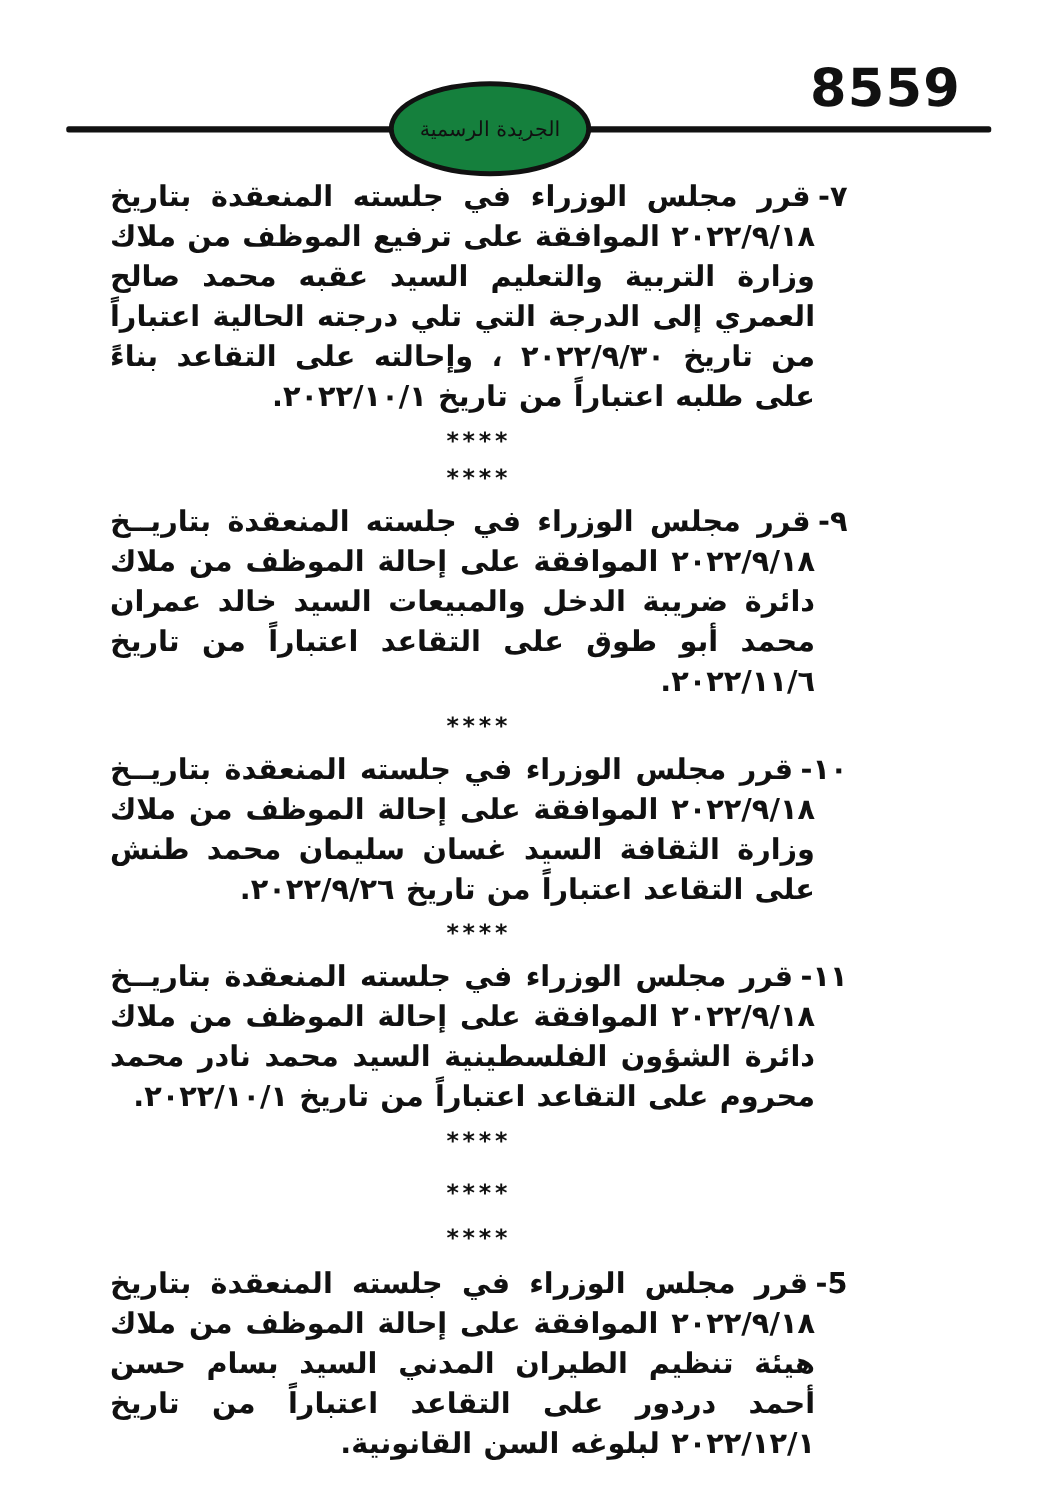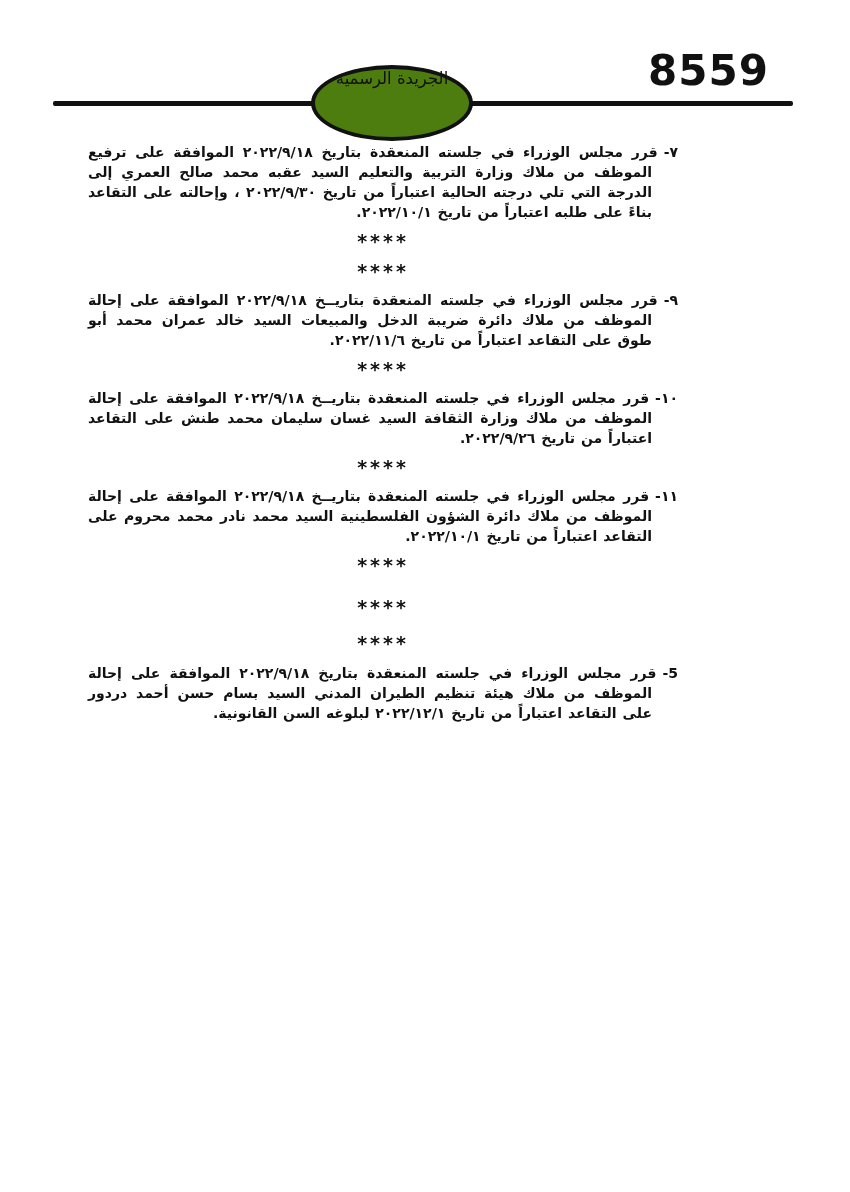--- a/index.html
+++ b/index.html
@@ -37,45 +37,46 @@
     height: 5px;
     background: #111111;
     border-radius: 2px;
   }
   .gazette-oval {
     position: absolute;
     top: 65px;
     left: 311px;
     width: 162px;
     height: 76px;
-    background: #4d7c0f;
+    background: #15803d;
     border: 4.5px solid #111111;
     border-radius: 50%;
     display: flex;
+    align-items: center;
     justify-content: center;
     box-sizing: border-box;
   }
   .gazette-oval .label {
     font-size: 16.5px;
     font-weight: 400;
     white-space: nowrap;
   }
   
   .content {
     position: absolute;
     top: 142px;
     left: 88px;
     width: 590px;
     direction: rtl;
   }
   p.decision {
     margin: 0;
-    font-size: 14px;
+    font-size: 23px;
     font-weight: 700;
-    line-height: 20px;
+    line-height: 32px;
     text-align: justify;
     text-justify: inter-word;
     padding-right: 26px;   
     text-indent: -26px;    
     word-spacing: 1px;
   }
   p.decision .dnum {
     white-space: nowrap;
     margin-left: 6px;
   }

